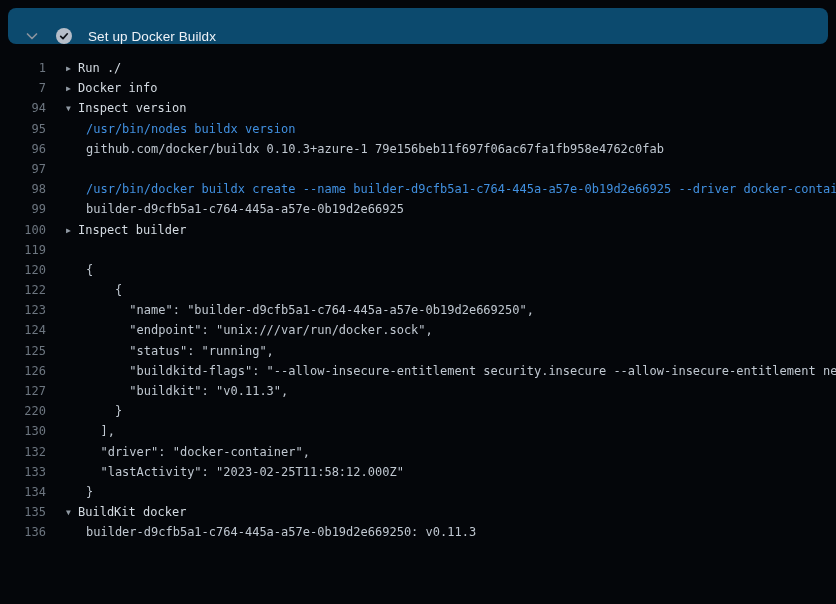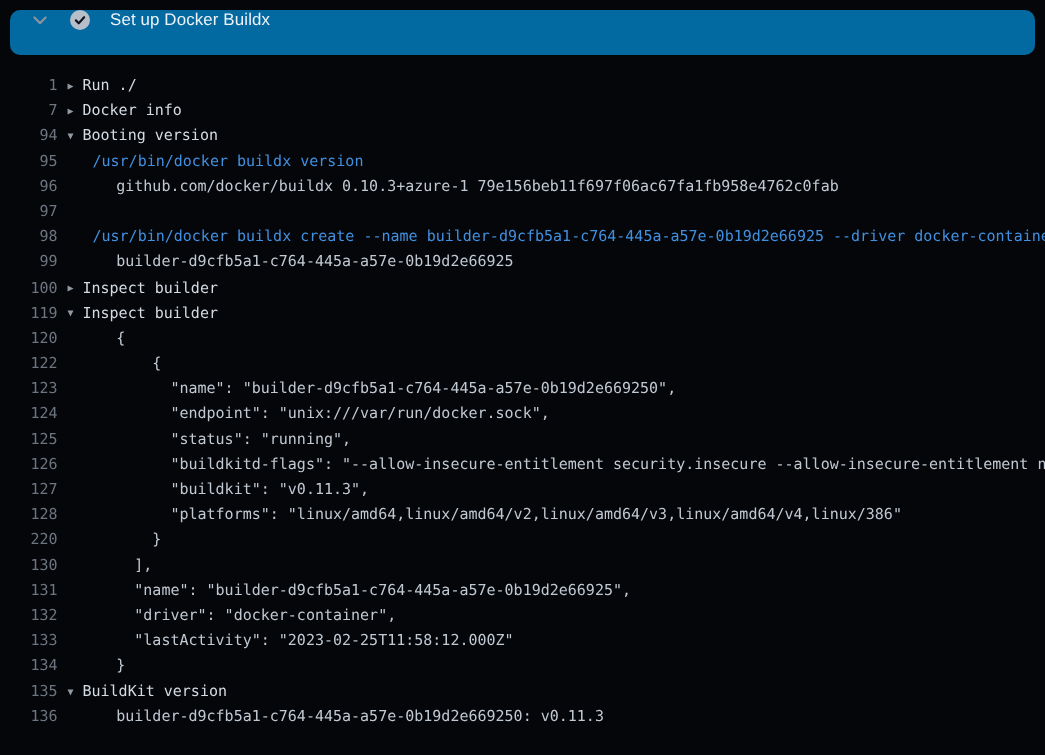--- a/index.html
+++ b/index.html
@@ -5,24 +5,24 @@
   * { margin: 0; padding: 0; box-sizing: border-box; }
   html, body {
     width: 836px; height: 604px;
     background: #04060a;
     overflow: hidden;
     font-family: "Liberation Sans", sans-serif;
   }
   .step-header-wrap { padding: 8px 8px 0 8px; }
   .step-header {
     height: 36px;
-    background: #0369a1;
+    background: #0c4a6e;
     border-radius: 8px;
     display: flex;
-    align-items: flex-start;
+    align-items: flex-end;
     padding: 0 16px;
     cursor: pointer;
   }
   .chevron { display: flex; align-items: center; margin-right: 16px; }
   .status-check { display: flex; align-items: center; margin-right: 16px; }
   .step-title {
     color: #eef2f7;
     font-size: 13.5px;
     font-weight: 400;
     letter-spacing: 0.1px;
@@ -39,32 +39,32 @@
     white-space: pre;
     overflow: hidden;
   }
   .line-num {
     width: 46px;
     flex: 0 0 46px;
     text-align: right;
     color: #6d7680;
     cursor: pointer;
   }
-  .line-body { margin-left: 8px; white-space: pre; }
+  .line-body { margin-left: 20px; white-space: pre; }
   .toggle-arrow {
     display: inline-block;
     width: 12px;
     font-size: 8px;
     color: #9099a3;
     vertical-align: 1px;
   }
   .t-group  { color: #d4dbe2; cursor: pointer; }
   .t-command { color: #4190e0; }
   .t-command .line-text { padding-left: 20px; }
-  .t-output  { color: #c0c8d1; gap: 19px; }
+  .t-output  { color: #c0c8d1; }
   .t-output .line-text { padding-left: 20px; }
 </style>
 </head>
 <body>
 
 <div class="step-header-wrap">
   <div class="step-header">
     <span class="chevron">
       <svg width="16" height="16" viewBox="0 0 16 16">
         <path d="M3.5 6l4.5 4.5L12.5 6" stroke="#8a939e" stroke-width="1.7" fill="none" stroke-linecap="round" stroke-linejoin="round"></path>
@@ -77,38 +77,36 @@
       </svg>
     </span>
     <span class="step-title">Set up Docker Buildx</span>
   </div>
 </div>
 
 <div class="log-area">
   <div id="log-lines">
       <div class="log-line t-group"><span class="line-num">1</span><span class="line-body"><span class="toggle-arrow">▶</span><span class="line-text">Run ./</span></span></div>
       <div class="log-line t-group"><span class="line-num">7</span><span class="line-body"><span class="toggle-arrow">▶</span><span class="line-text">Docker info</span></span></div>
-      <div class="log-line t-group"><span class="line-num">94</span><span class="line-body"><span class="toggle-arrow">▼</span><span class="line-text">Booting version</span></span></div>
-      <div class="log-line t-command"><span class="line-num">95</span><span class="line-body"><span class="line-text">/usr/bin/docker buildx version</span></span></div>
+      <div class="log-line t-group"><span class="line-num">94</span><span class="line-body"><span class="toggle-arrow">▼</span><span class="line-text">Inspect version</span></span></div>
+      <div class="log-line t-command"><span class="line-num">95</span><span class="line-body"><span class="line-text">/usr/bin/nodes buildx version</span></span></div>
       <div class="log-line t-output"><span class="line-num">96</span><span class="line-body"><span class="line-text">github.com/docker/buildx 0.10.3+azure-1 79e156beb11f697f06ac67fa1fb958e4762c0fab</span></span></div>
       <div class="log-line t-group"><span class="line-num">97</span></div>
       <div class="log-line t-command"><span class="line-num">98</span><span class="line-body"><span class="line-text">/usr/bin/docker buildx create --name builder-d9cfb5a1-c764-445a-a57e-0b19d2e66925 --driver docker-container</span></span></div>
       <div class="log-line t-output"><span class="line-num">99</span><span class="line-body"><span class="line-text">builder-d9cfb5a1-c764-445a-a57e-0b19d2e66925</span></span></div>
       <div class="log-line t-group"><span class="line-num">100</span><span class="line-body"><span class="toggle-arrow">▶</span><span class="line-text">Inspect builder</span></span></div>
-      <div class="log-line t-group"><span class="line-num">119</span><span class="line-body"><span class="toggle-arrow">▼</span><span class="line-text">Inspect builder</span></span></div>
+      <div class="log-line t-group"><span class="line-num">119</span></div>
       <div class="log-line t-output"><span class="line-num">120</span><span class="line-body"><span class="line-text">{</span></span></div>
       <div class="log-line t-output"><span class="line-num">122</span><span class="line-body"><span class="line-text">    {</span></span></div>
       <div class="log-line t-output"><span class="line-num">123</span><span class="line-body"><span class="line-text">      "name": "builder-d9cfb5a1-c764-445a-a57e-0b19d2e669250",</span></span></div>
       <div class="log-line t-output"><span class="line-num">124</span><span class="line-body"><span class="line-text">      "endpoint": "unix:///var/run/docker.sock",</span></span></div>
       <div class="log-line t-output"><span class="line-num">125</span><span class="line-body"><span class="line-text">      "status": "running",</span></span></div>
       <div class="log-line t-output"><span class="line-num">126</span><span class="line-body"><span class="line-text">      "buildkitd-flags": "--allow-insecure-entitlement security.insecure --allow-insecure-entitlement networ</span></span></div>
       <div class="log-line t-output"><span class="line-num">127</span><span class="line-body"><span class="line-text">      "buildkit": "v0.11.3",</span></span></div>
-      <div class="log-line t-output"><span class="line-num">128</span><span class="line-body"><span class="line-text">      "platforms": "linux/amd64,linux/amd64/v2,linux/amd64/v3,linux/amd64/v4,linux/386"</span></span></div>
       <div class="log-line t-output"><span class="line-num">220</span><span class="line-body"><span class="line-text">    }</span></span></div>
       <div class="log-line t-output"><span class="line-num">130</span><span class="line-body"><span class="line-text">  ],</span></span></div>
-      <div class="log-line t-output"><span class="line-num">131</span><span class="line-body"><span class="line-text">  "name": "builder-d9cfb5a1-c764-445a-a57e-0b19d2e66925",</span></span></div>
       <div class="log-line t-output"><span class="line-num">132</span><span class="line-body"><span class="line-text">  "driver": "docker-container",</span></span></div>
       <div class="log-line t-output"><span class="line-num">133</span><span class="line-body"><span class="line-text">  "lastActivity": "2023-02-25T11:58:12.000Z"</span></span></div>
       <div class="log-line t-output"><span class="line-num">134</span><span class="line-body"><span class="line-text">}</span></span></div>
-      <div class="log-line t-group"><span class="line-num">135</span><span class="line-body"><span class="toggle-arrow">▼</span><span class="line-text">BuildKit version</span></span></div>
+      <div class="log-line t-group"><span class="line-num">135</span><span class="line-body"><span class="toggle-arrow">▼</span><span class="line-text">BuildKit docker</span></span></div>
       <div class="log-line t-output"><span class="line-num">136</span><span class="line-body"><span class="line-text">builder-d9cfb5a1-c764-445a-a57e-0b19d2e669250: v0.11.3</span></span></div>
     </div>
 </div>
 
 </body></html>

